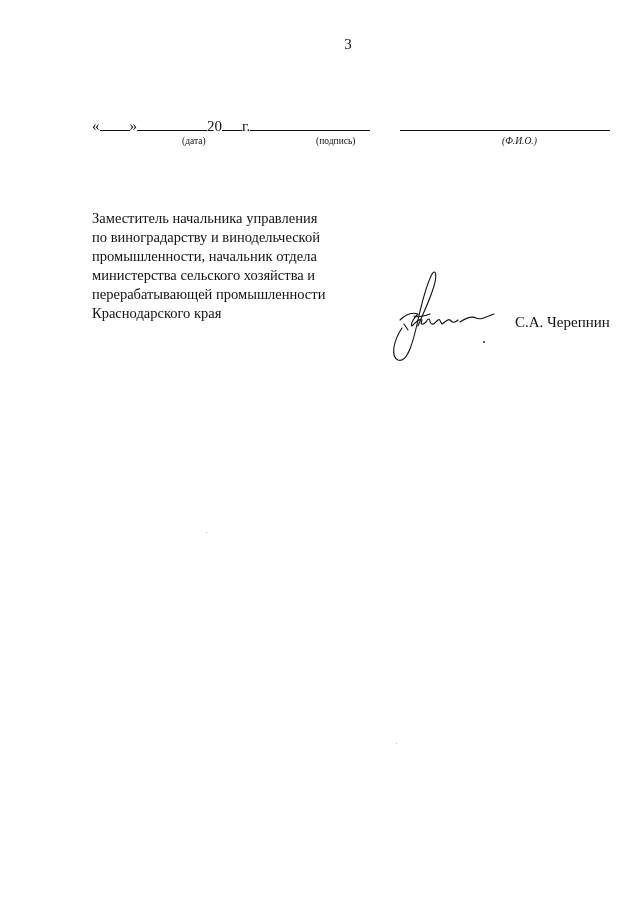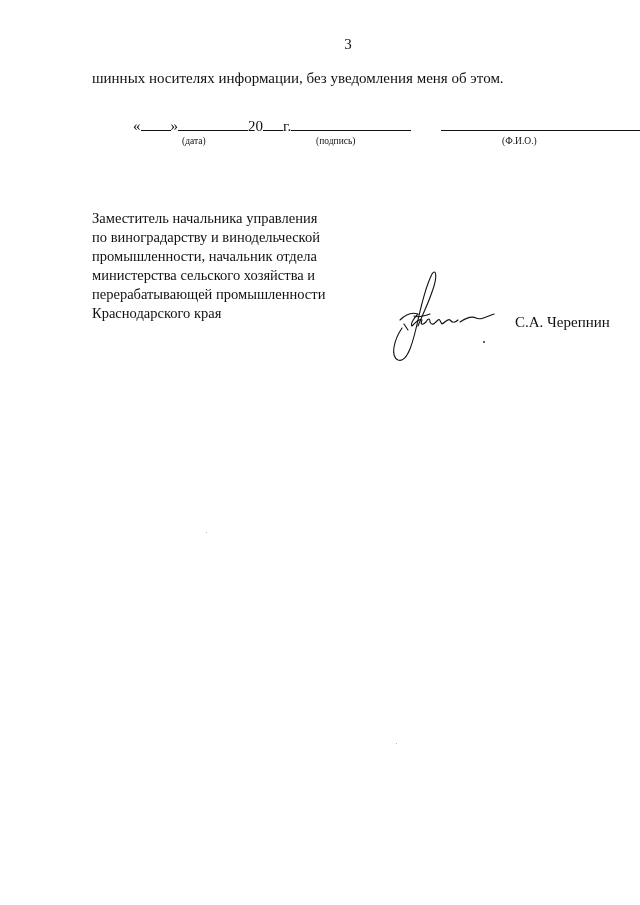--- a/index.html
+++ b/index.html
@@ -5,48 +5,47 @@
   html, body { margin: 0; padding: 0; background: #ffffff; }
   body { width: 640px; height: 905px; position: relative; overflow: hidden;
          font-family: "Liberation Serif", serif; color: #111; }
   .page-num { position: absolute; top: 36px; left: 0; width: 640px; text-align: center;
               font-size: 15px; margin-left: 28px; }
   .para { position: absolute; left: 92px; top: 68px; width: 520px; font-size: 15px;
           line-height: 20px; text-align: justify; }
   .para .line { display: block; white-space: nowrap; }
   .para .line.justify { text-align: justify; text-align-last: justify; white-space: normal; }
   .sigrow { position: absolute; top: 117px; left: 92px; width: 520px; height: 40px; font-size: 15px; }
-  .sigrow .seg { position: absolute; top: 0; white-space: nowrap; margin-left: 41px; }
+  .sigrow .seg { position: absolute; top: 0; white-space: nowrap; }
   .uline { display: inline-block; border-bottom: 1px solid #111; height: 13px; vertical-align: baseline; }
   .caption { position: absolute; top: 19px; font-size: 9.5px; white-space: nowrap; padding-left: 18px; }
   .position { position: absolute; left: 92px; top: 209px; font-size: 14.5px; line-height: 19px; }
   .position .line { display: block; white-space: nowrap; }
   .name { position: absolute; left: 515px; top: 314px; font-size: 15px; white-space: nowrap; }
   .signature { position: absolute; left: 384px; top: 268px; width: 130px; height: 100px; }
   .speck { position: absolute; width: 1px; height: 1px; background: #bbb; }
 </style>
 </head>
 <body>
 
 <div class="page-num">3</div>
 
 <div class="para">
-  <span class="line">шинных носителях информации, без уведомления меня об этом.</span>
 </div>
 
 <div class="sigrow">
   <span class="seg" style="left:0;">
     <span>«</span><span class="uline" style="width:30px;"></span><span>»</span><span class="uline" style="width:70px;"></span><span>20</span><span class="uline" style="width:20px;"></span><span>г.</span><span class="uline" style="width:120px;"></span>
   </span>
   <span class="seg" style="left:308px;">
     <span class="uline" style="width:210px;"></span>
   </span>
   <span class="caption" style="left:72px;">(дата)</span>
   <span class="caption" style="left:206px;">(подпись)</span>
-  <span class="caption" style="left:392px;">(Ф.И.О.)</span>
+  <span class="caption" style="left:392px;font-style:italic;">(Ф.И.О.)</span>
 </div>
 
 <div class="position">
   <span class="line">Заместитель начальника управления</span>
   <span class="line">по виноградарству и винодельческой</span>
   <span class="line">промышленности, начальник отдела</span>
   <span class="line">министерства сельского хозяйства и</span>
   <span class="line">перерабатывающей промышленности</span>
   <span class="line">Краснодарского края</span>
 </div>

